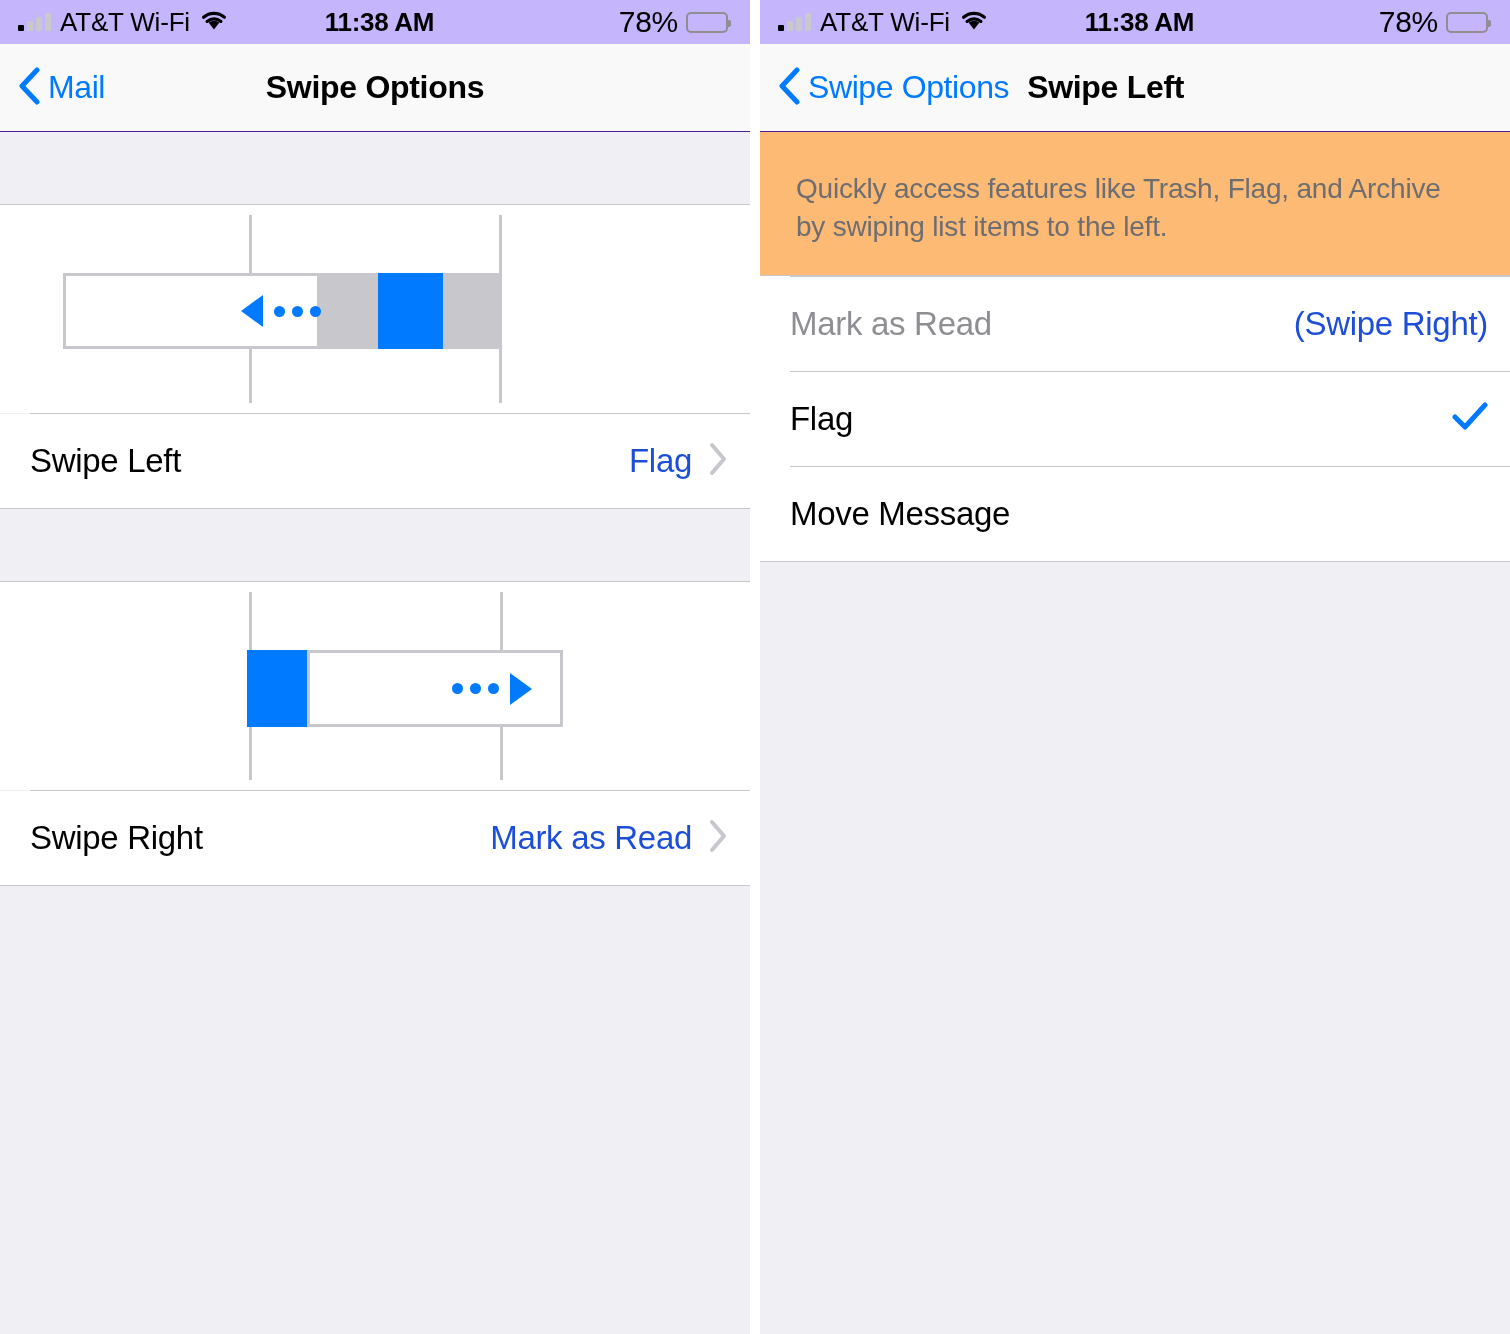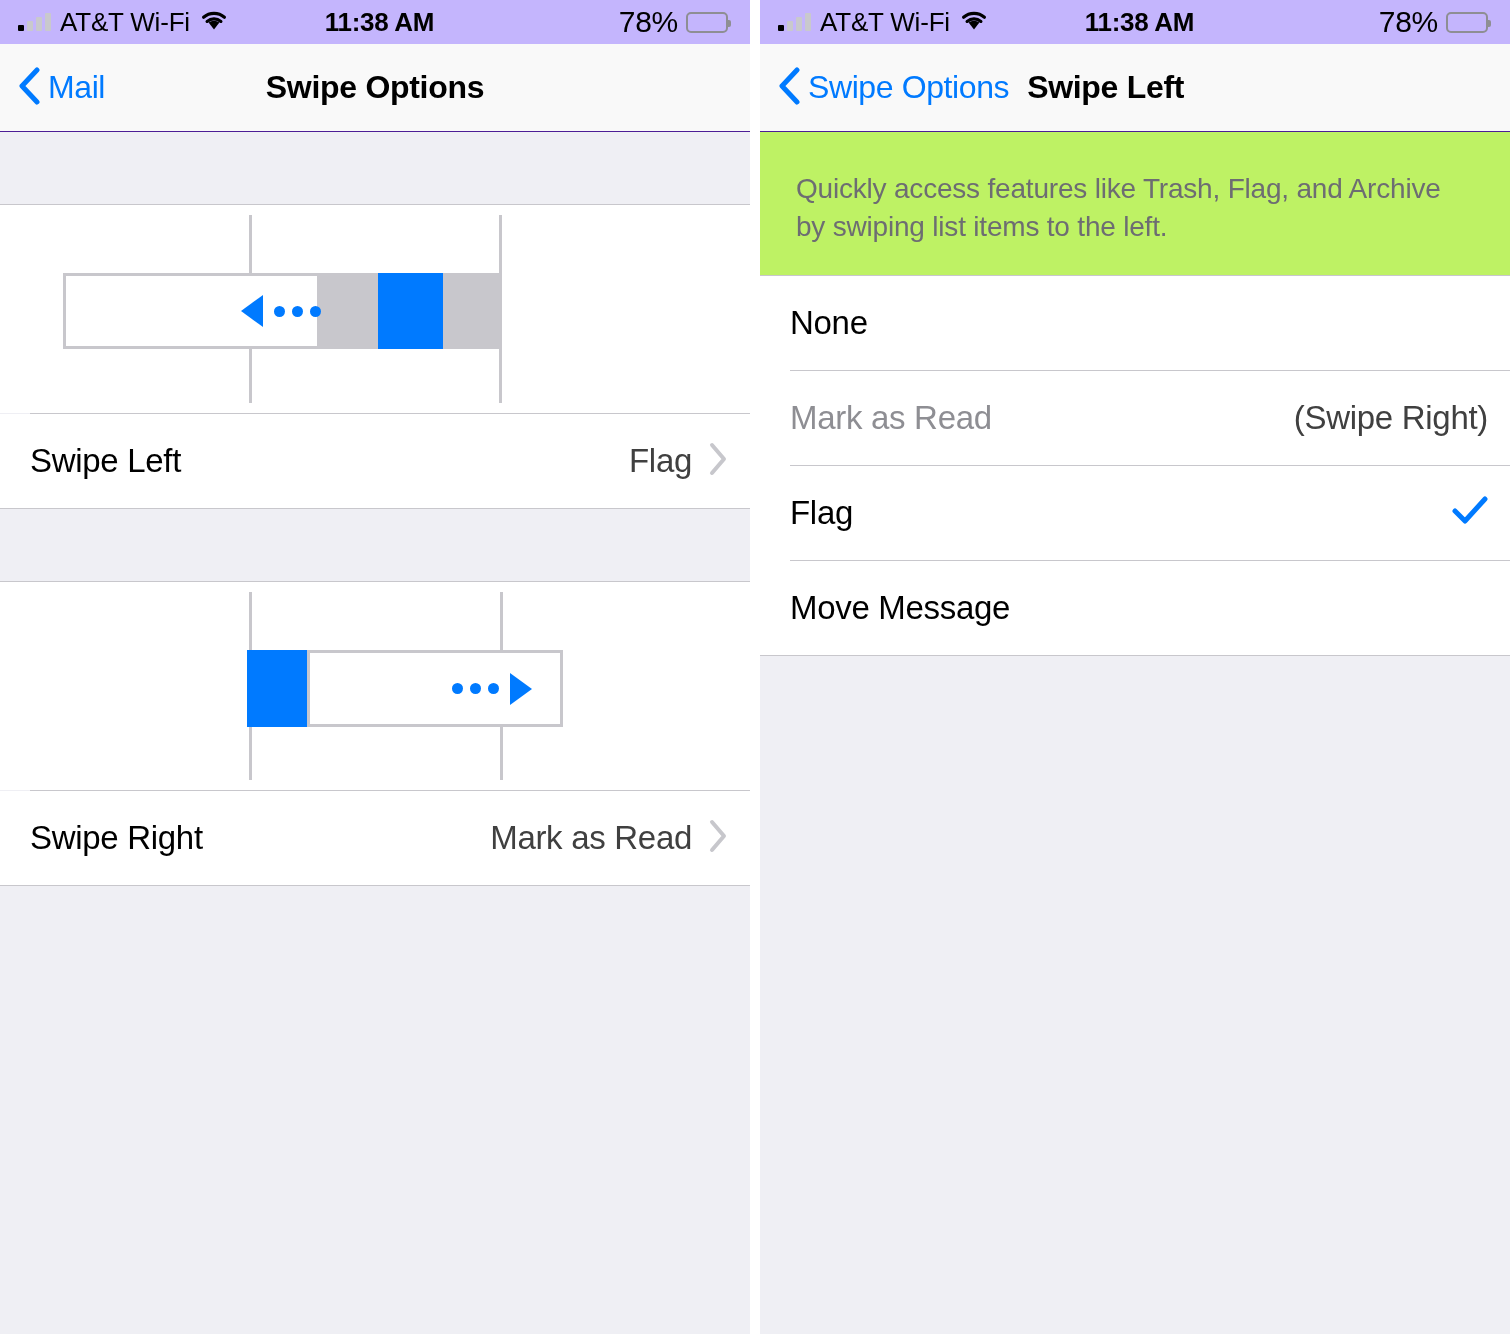--- a/index.html
+++ b/index.html
@@ -253,21 +253,21 @@
     color: #8e8e93;
   }
   .row-right {
     margin-left: auto;
     display: flex;
     align-items: center;
     gap: 16px;
   }
   .row-value {
     font-size: 33px;
-    color: #404040;
+    color: #1d4ed8;
     letter-spacing: -0.3px;
     white-space: nowrap;
     text-align: right;
   }
   .chevron-right {
     display: block;
     flex: 0 0 auto;
   }
   .checkmark {
     display: block;
@@ -286,21 +286,21 @@
   .filler {
     background: #efeff4;
     flex: 1 1 auto;
   }
   .panel-inner {
     display: flex;
     flex-direction: column;
     height: 1334px;
   }
   .desc-block {
-    background: #bef264;
+    background: #fdba74;
     padding: 38px 36px 30px 36px;
     box-sizing: border-box;
     border-bottom: 1px solid #c8c7cc;
   }
   .desc-text {
     font-size: 28px;
     line-height: 1.34;
     color: #6d6d72;
     letter-spacing: -0.2px;
     margin: 0;
@@ -456,23 +456,20 @@
         </div>
         <div class="nav-title-inline">Swipe Left</div>
       </div>
 
       <div class="desc-block">
         <p class="desc-text">Quickly access features like Trash, Flag, and Archive by swiping list items to the left.</p>
       </div>
 
       <div class="white-block">
 
-        <div class="row">
-          <span class="row-label">None</span>
-        </div>
         <div class="row-sep"></div>
 
         <div class="row">
           <span class="row-label dim">Mark as Read</span>
           <span class="row-right">
             <span class="row-value">(Swipe Right)</span>
           </span>
         </div>
         <div class="row-sep"></div>
 

